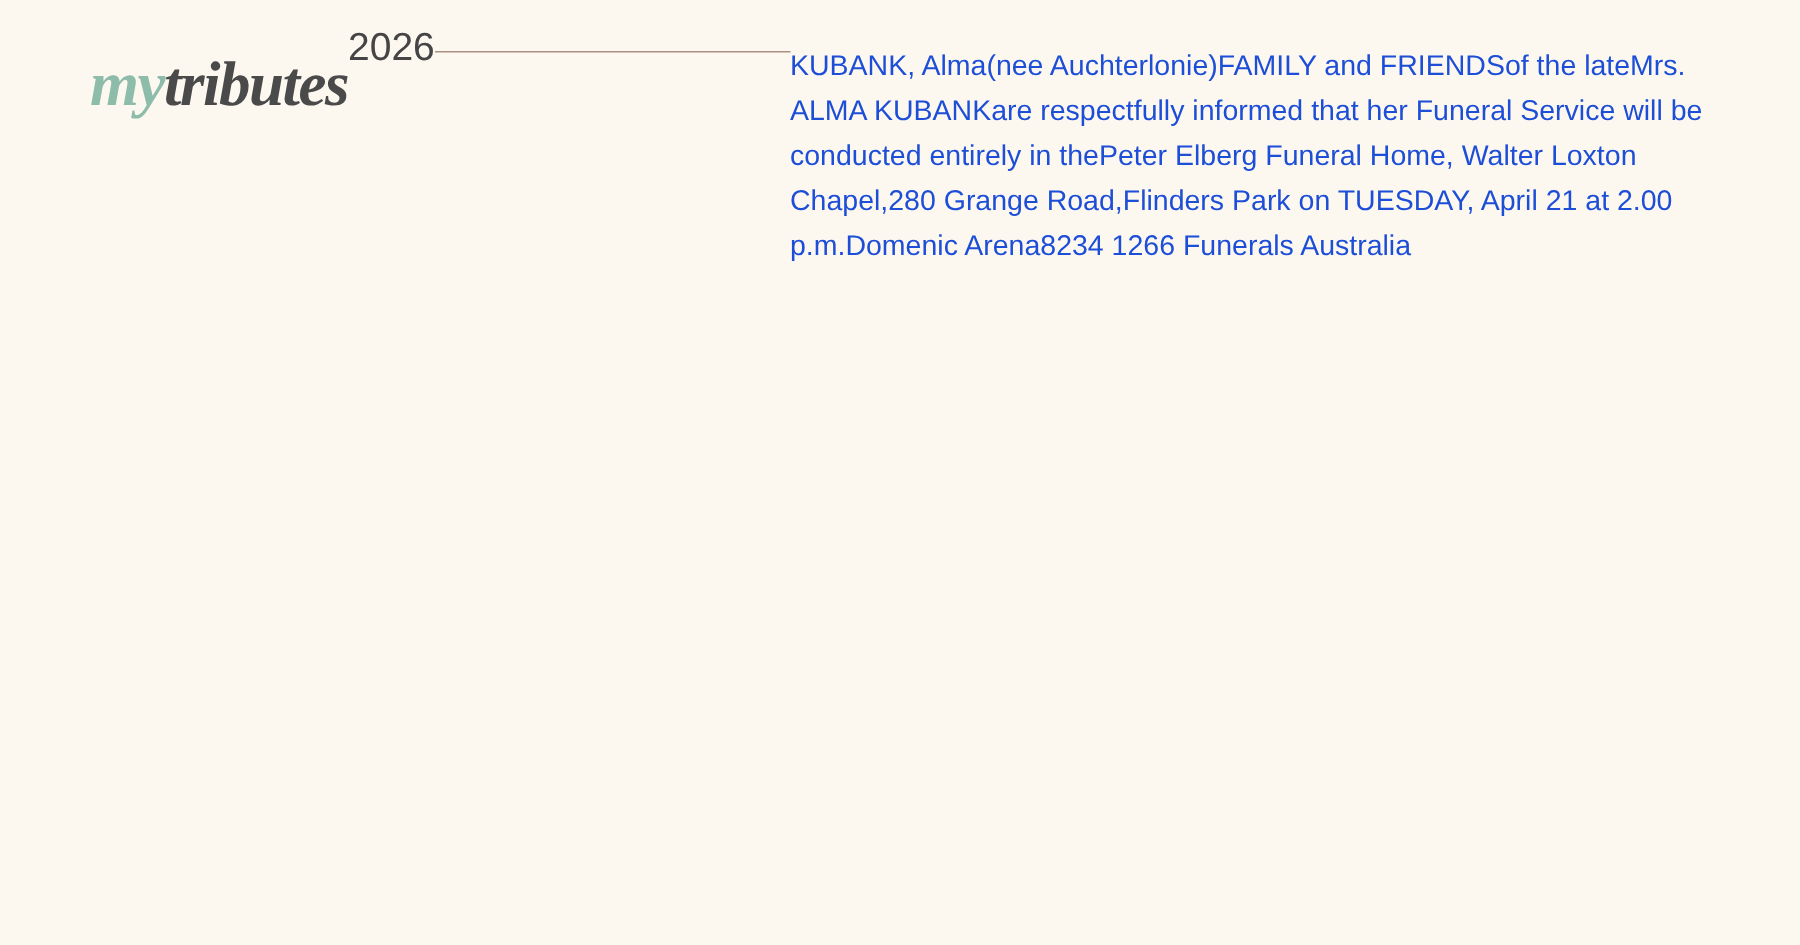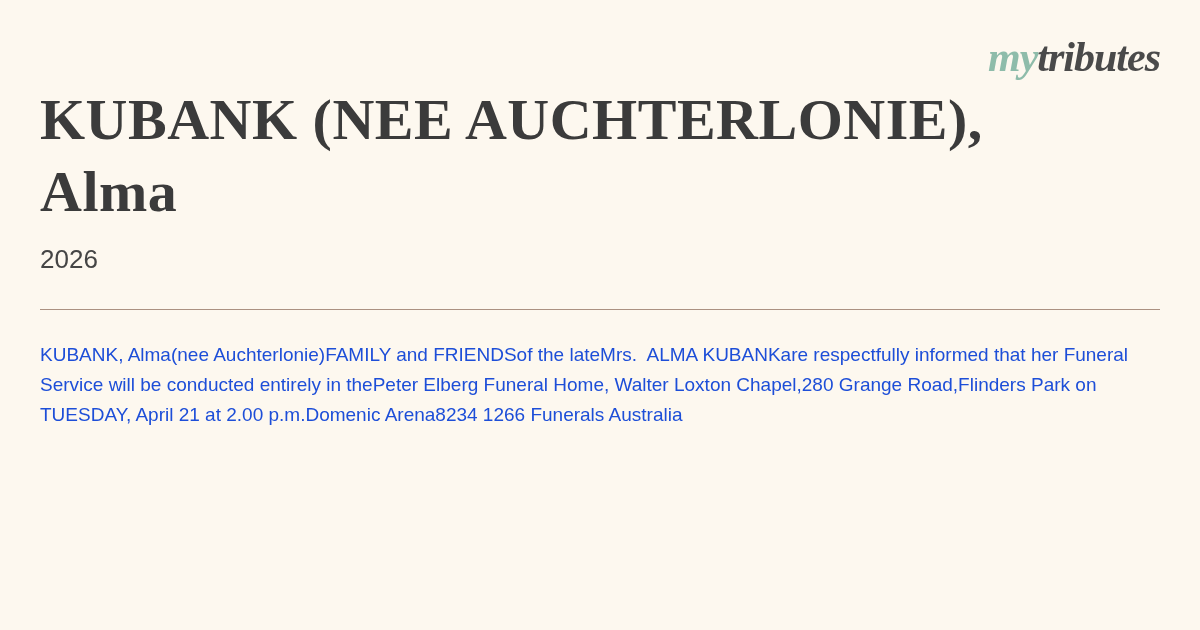--- a/index.html
+++ b/index.html
@@ -9,23 +9,23 @@
     overflow: hidden;
   }
   body {
     background: #FDF8EF;
     font-family: "Liberation Sans", sans-serif;
     color: #4e4e4e;
   }
   .card {
     width: 1200px;
     height: 630px;
-    padding: 0 40px;
+    padding: 0 60px;
     display: flex;
-    flex-direction: column;
+    flex-direction: row;
   }
   .logo-row {
     display: flex;
     justify-content: flex-end;
     padding-top: 34px;
   }
   .logo {
     font-family: "Liberation Serif", "DejaVu Serif", serif;
     font-style: italic;
     font-weight: 700;
@@ -82,21 +82,20 @@
 
 <div class="card">
 
   <div class="logo-row">
     <div class="logo">
       <span class="logo-my">my</span><span class="logo-tributes">tributes</span>
     </div>
   </div>
 
 
-  <h1 class="title">KUBANK (NEE AUCHTERLONIE), Alma</h1>
 
   <div class="year">2026</div>
 
   <hr class="divider">
 
   <p class="body-text">KUBANK, Alma(nee Auchterlonie)FAMILY and FRIENDSof the lateMrs.  ALMA KUBANKare respectfully informed that her Funeral Service will be conducted entirely in thePeter Elberg Funeral Home, Walter Loxton Chapel,280 Grange Road,Flinders Park on TUESDAY, April 21 at 2.00 p.m.Domenic Arena8234 1266 Funerals Australia</p>
 
 </div>
 
 </body></html>

